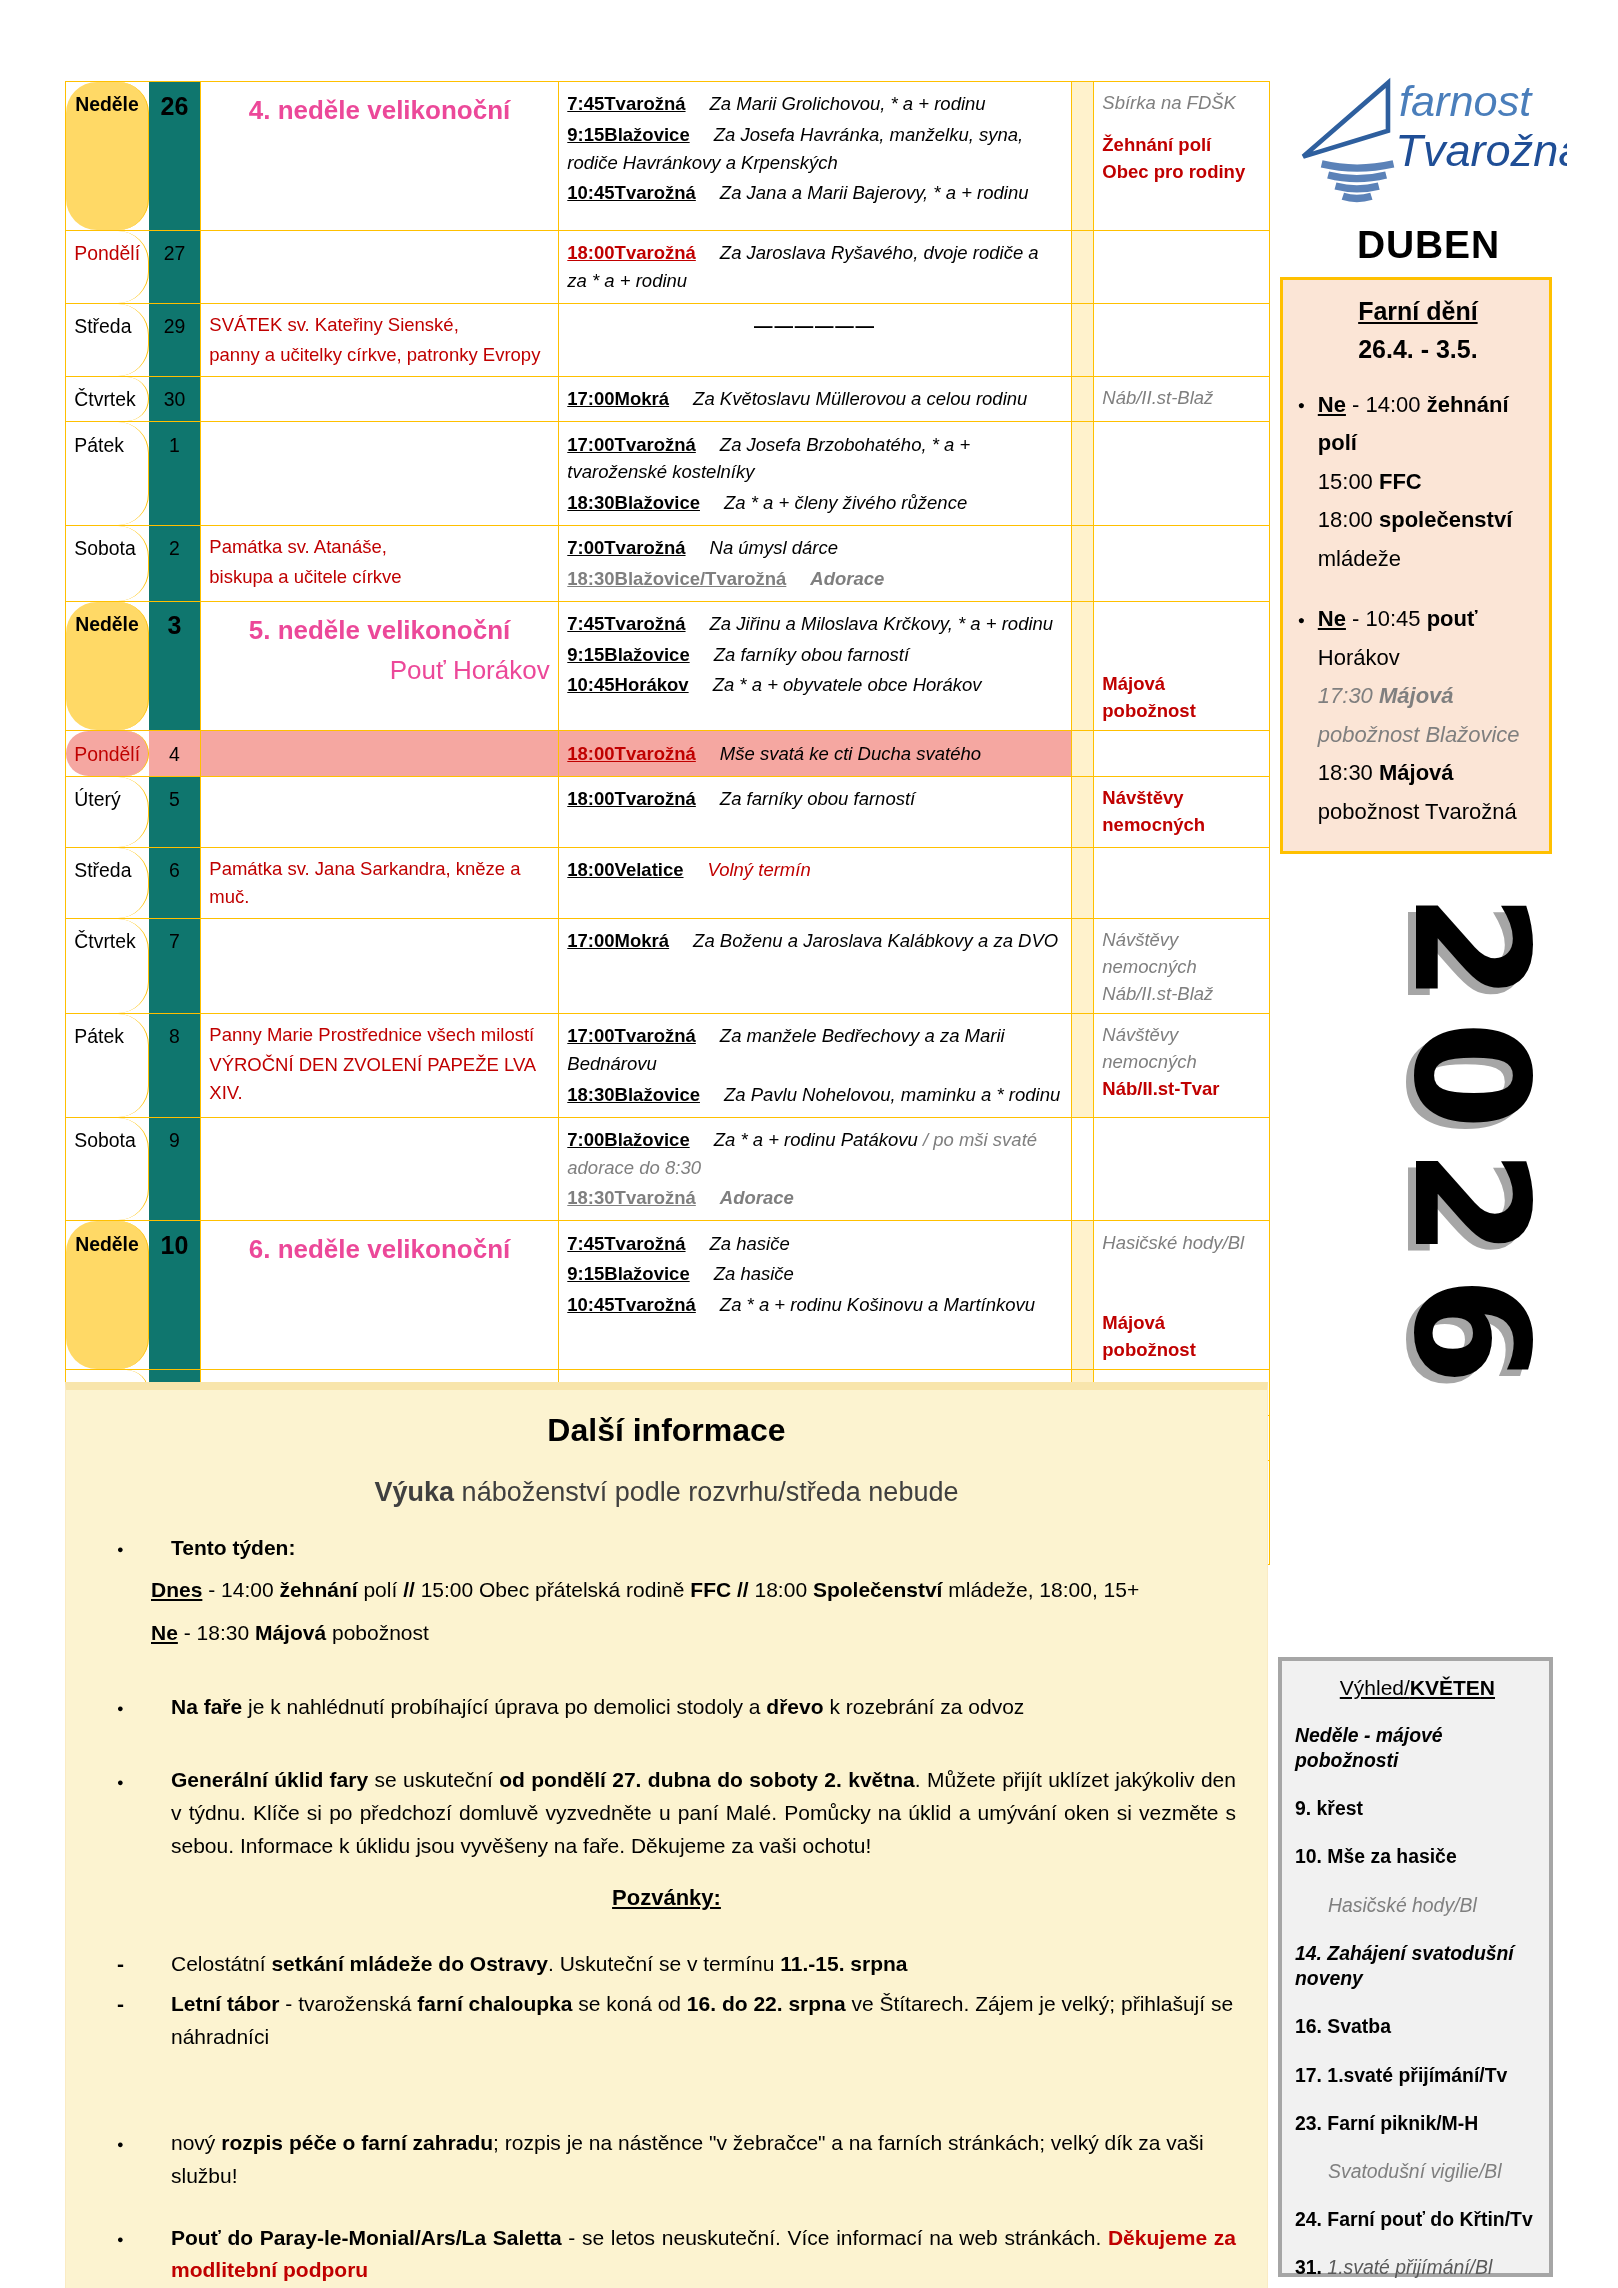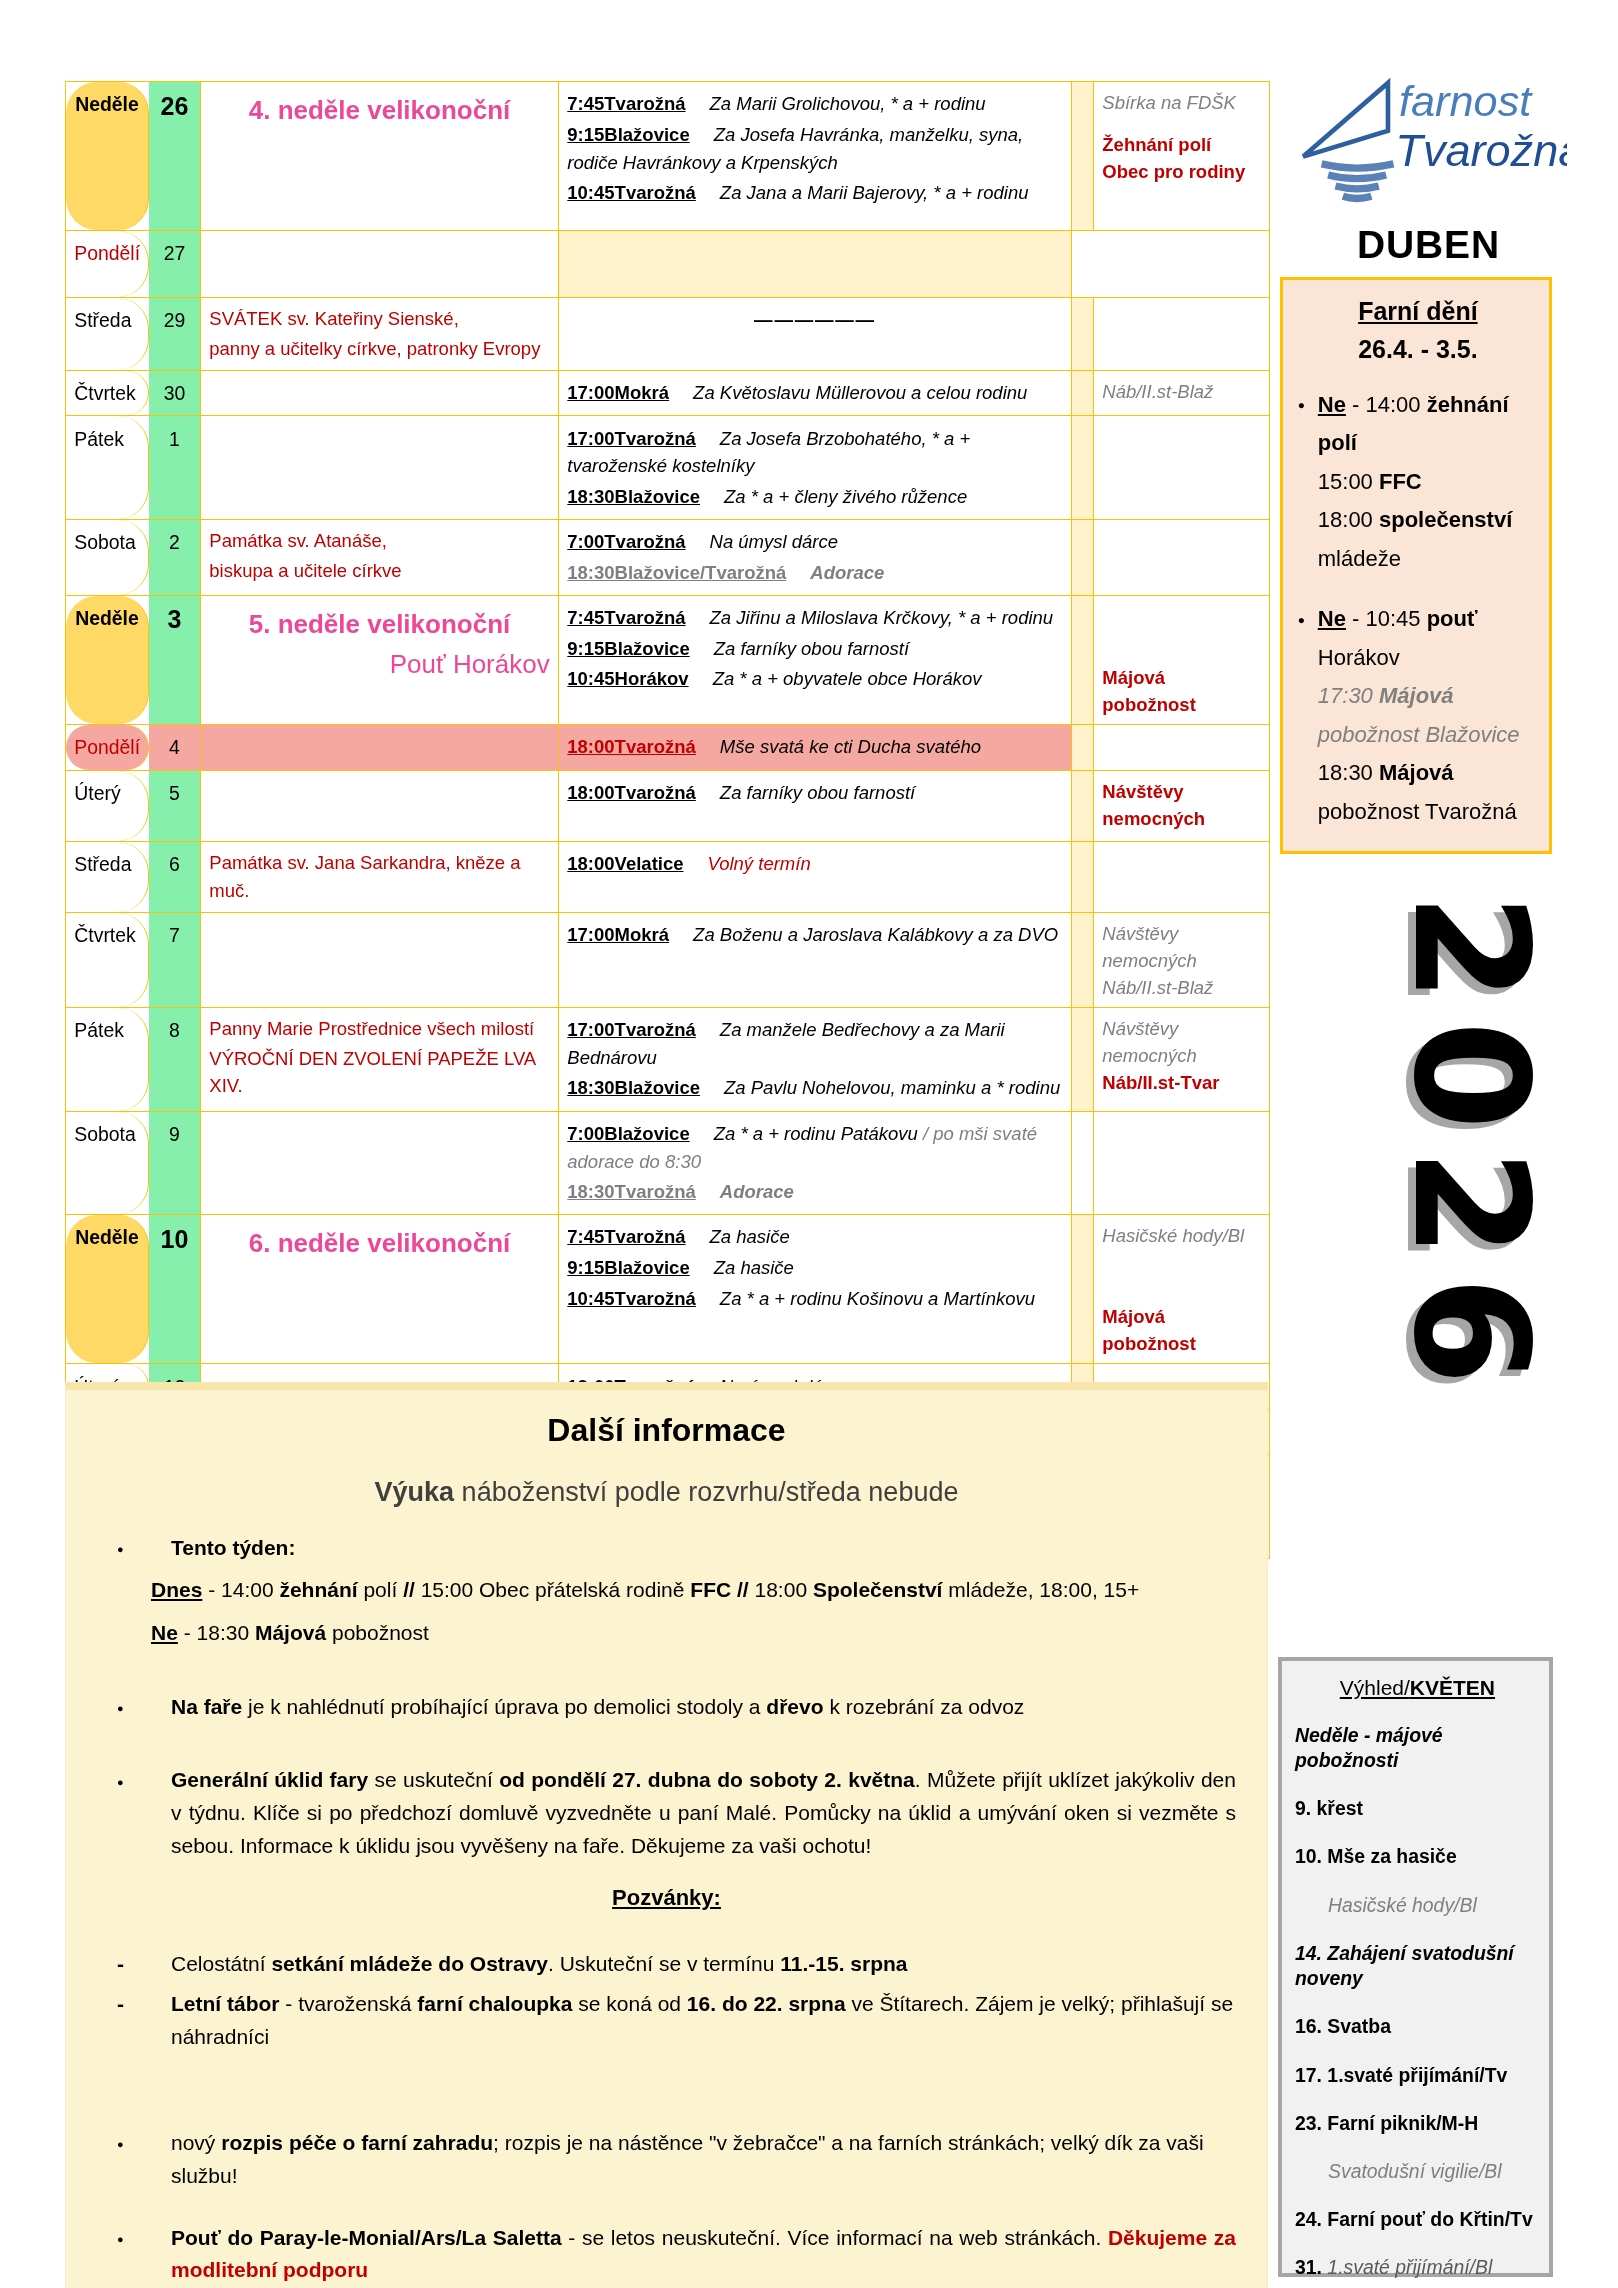--- a/index.html
+++ b/index.html
@@ -17,21 +17,21 @@
 
   
   .calendar{position:absolute;left:65px;top:81px;width:1203px;border:1.8px solid #FFC000;}
   .cal-row{display:grid;grid-template-columns:83px 52px 358px 513px 22px 1fr;border-bottom:1.8px solid #FFC000;}
   .cal-row:last-child{border-bottom:none;}
   .cell{border-right:1.8px solid #FFC000;padding:5.5px 8.3px;font-size:18.5px;line-height:1.5;min-width:0;}
   .cell:last-child{border-right:none;}
   .c-day{font-size:19.4px;padding-top:8.3px;border-radius:31px;}
   .c-day.sun{background:#FFD966;font-weight:700;text-align:center;}
   .c-day.red{color:#C00000;}
-  .c-date{background:#86efac;text-align:center;padding-top:8.3px;font-size:19.4px;}
+  .c-date{background:#0f766e;text-align:center;padding-top:8.3px;font-size:19.4px;}
   .c-date.sun{font-weight:700;font-size:25px;padding-top:5.5px;}
   .c-feast{color:#C00000;}
   .feast-line{margin:1.8px 0;}
   .title-line{text-align:center;color:#ec4899;font-size:26px;font-weight:700;margin-top:5.5px;line-height:1.35;}
   .title-line.light{font-weight:400;text-align:right;}
   .title-line.sm{font-size:24px;}
   .mass-line{margin:2.8px 0;}
   .mass-line.ctr{text-align:center;font-weight:700;letter-spacing:1.8px;}
   .c-strip{background:#FFF2CC;padding:0;}
   .c-strip.red{background:#F4635A;}
@@ -99,20 +99,23 @@
         <div class="cell c-notes">
           <div class="note-line i g">Sbírka na FDŠK</div>
           <div class="note-line b r" style="margin-top: 14.8px;">Žehnání polí</div>
           <div class="note-line b r">Obec pro rodiny</div>
         </div>
       </div>
       <div class="cal-row" style="min-height: 66px;">
         <div class="cell c-day red">Pondělí</div>
         <div class="cell c-date">27</div>
         <div class="cell c-feast"></div>
+        <div class="cell c-mass">
+          <div class="mass-line"><span class="b u r gap">18:00Tvarožná</span><span class="i">Za Jaroslava Ryšavého, dvoje rodiče a za * a + rodinu</span></div>
+        </div>
         <div class="cell c-strip"></div>
         <div class="cell c-notes"></div>
       </div>
       <div class="cal-row" style="min-height: 70px;">
         <div class="cell c-day">Středa</div>
         <div class="cell c-date">29</div>
         <div class="cell c-feast">
           <div class="feast-line">SVÁTEK sv. Kateřiny Sienské,</div>
           <div class="feast-line">panny a učitelky církve, patronky Evropy</div>
         </div>

